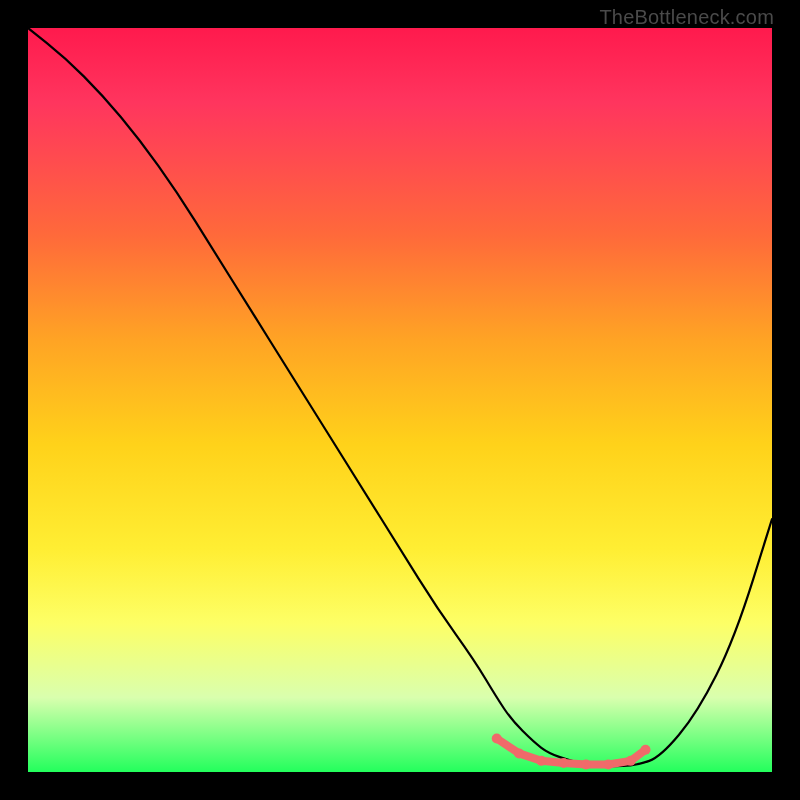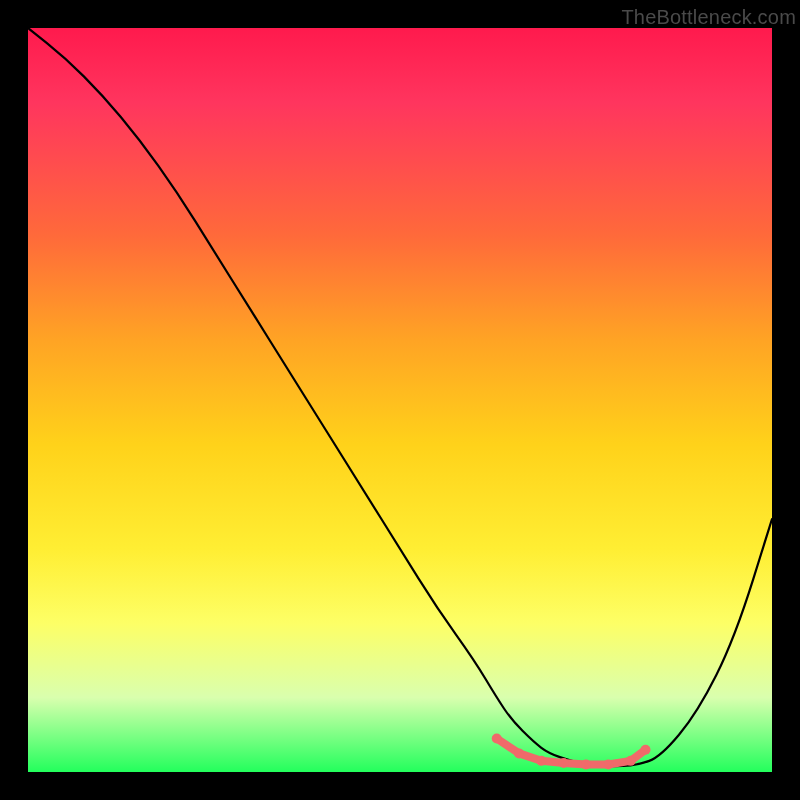--- a/index.html
+++ b/index.html
@@ -17,21 +17,21 @@
       #ffa424 42%,
       #ffd21a 56%,
       #ffee33 70%,
       #fdff66 80%,
       #d9ffae 90%,
       #23ff5c 100%);
   }
   .watermark {
     position: absolute;
     top: 6px;
-    right: 4px;
+    right: 26px;
     font-family: Arial, Helvetica, sans-serif;
     font-size: 20px;
     color: #4a4a4a;
     letter-spacing: 0.2px;
   }
   svg.overlay {
     position: absolute;
     left: 0; top: 0;
     width: 744px; height: 744px;
   }

